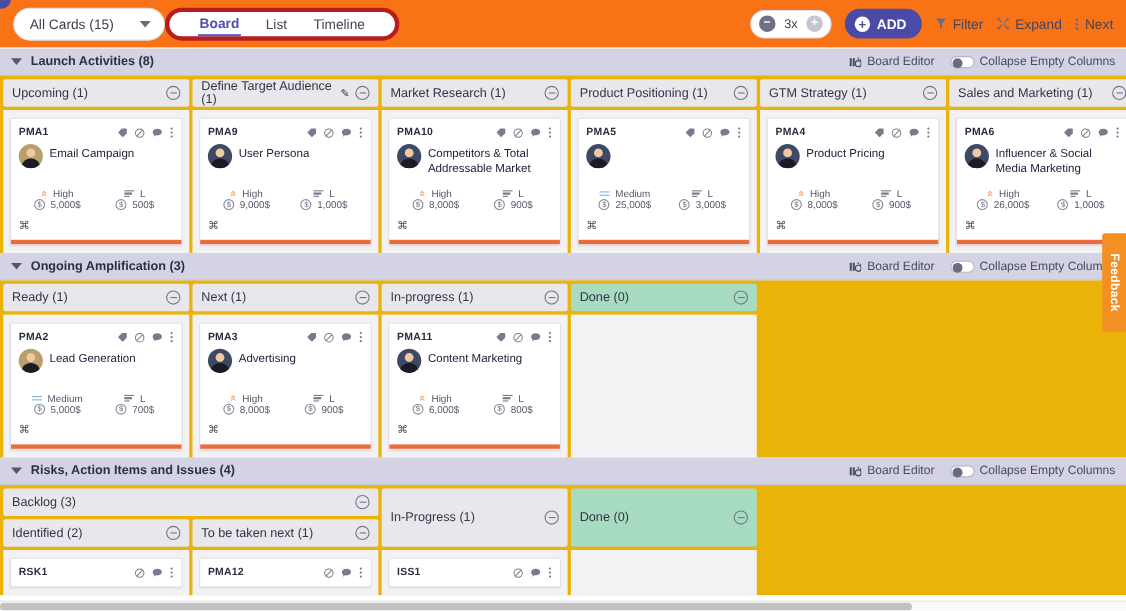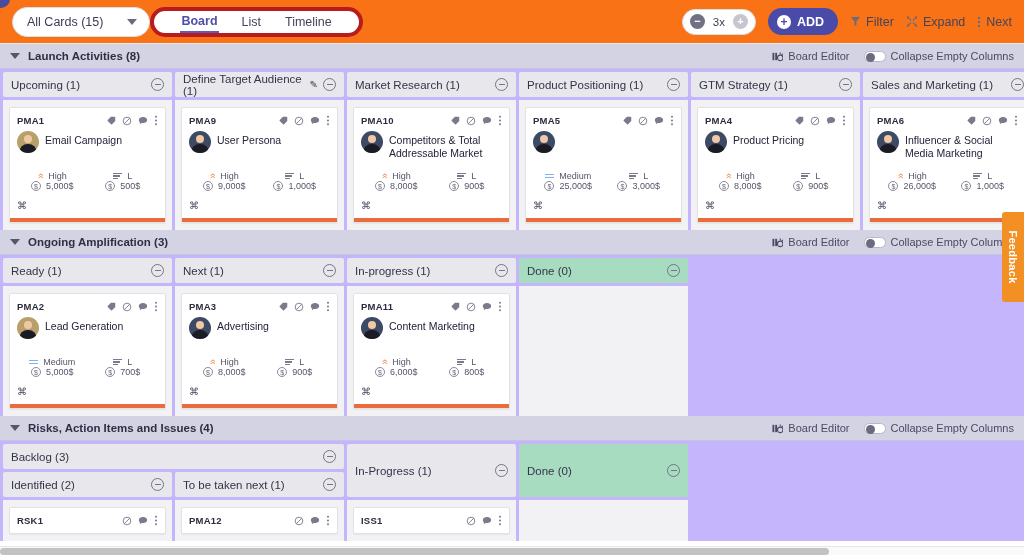--- a/index.html
+++ b/index.html
@@ -78,21 +78,21 @@
   .lane-title { font-size:11.5px;font-weight:bold;color:#2f2f44; }
   .lane-right { margin-left:auto; display:flex; align-items:center; gap:14px; }
   .lane-act { display:flex;align-items:center;gap:5px;font-size:11px;color:#4a4a62;cursor:pointer; }
   .toggle {
     width:22px;height:11px;border-radius:6px;background:#ffffff;border:1px solid #b6b6c8;
     position:relative;cursor:pointer;
   }
   .toggle .knob { position:absolute;left:1px;top:1px;width:9px;height:9px;border-radius:50%;background:#6a6a80; }
 
   
-  .cols { display:flex; gap:3px; padding:3px 0 0 3px; background:#c4b5fd; }
+  .cols { display:flex; gap:3px; padding:3px 0 0 3px; background:#eab308; }
   .col { width:169px; flex:0 0 169px; display:flex; flex-direction:column; gap:3px; }
   .col-head {
     height:25px; background:#e8e8ec; display:flex; align-items:center;
     padding:0 8px; border-radius:2px;
   }
   .col-head.done { background:#a8dcc0; }
   .col-title { font-size:11.5px; color:#33334a; }
   .col-head-icons { margin-left:auto; display:flex; align-items:center; gap:5px; }
   .pencil { font-size:10px; color:#444; cursor:pointer; }
   .minus-circ {

